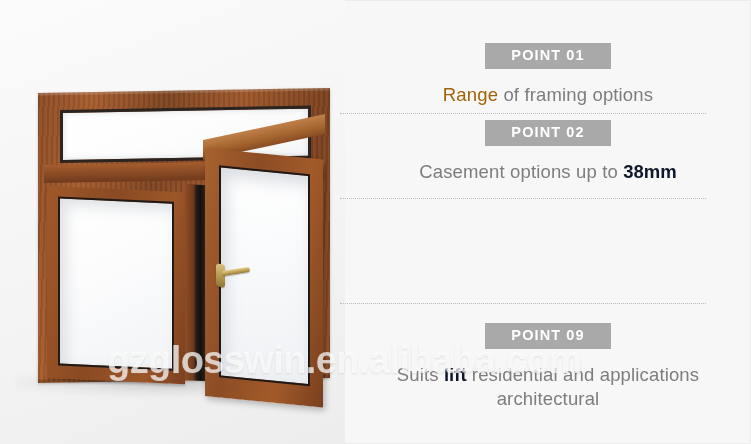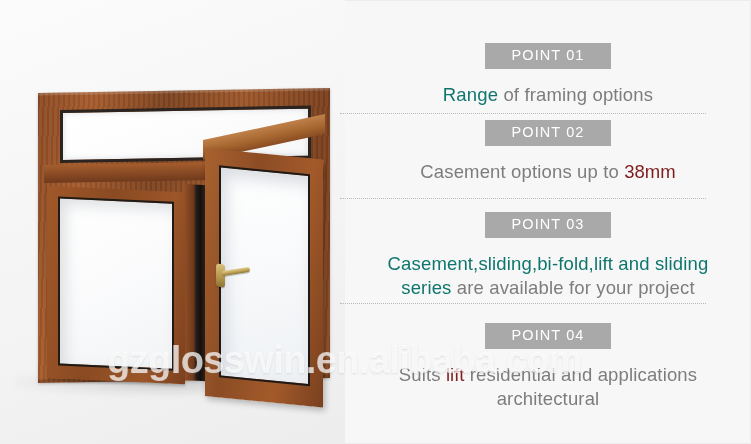--- a/index.html
+++ b/index.html
@@ -172,34 +172,34 @@
   .pb4 { top: 323px; }
 
   .badge {
     display: inline-block;
     background: #a9a9a9;
     color: #ffffff;
     font-size: 14.5px;
     letter-spacing: 1.1px;
     padding: 5px 26px 6px 26px;
     line-height: 15px;
-    font-weight: 400;
+    font-weight: 700;
   }
 
   .headline {
     margin-top: 14px;
     font-size: 18.5px;
     line-height: 24px;
     color: #7d7d7d;
     letter-spacing: .15px;
     font-weight: 400;
     padding: 0 8px;
   }
-  .headline .red { color: #0f766e; }
-  .headline .red-strong { color: #7f1d1d; font-weight: normal; letter-spacing: 0; }
+  .headline .red { color: #a16207; }
+  .headline .red-strong { color: #0f172a; font-weight: bold; letter-spacing: 0; }
 
   .sep {
     position: absolute;
     left: -5px;
     width: 366px;
     height: 0;
     border-top: 1px dotted #b9b9b9;
   }
   .sep1 { top: 113px; }
   .sep2 { top: 198px; }
@@ -259,28 +259,24 @@
 
     <div class="sep sep1"></div>
 
     <div class="point-block pb2">
       <div class="badge">POINT 02</div>
       <div class="headline"><span>Casement options up to </span><span class="red-strong">38mm</span></div>
     </div>
 
     <div class="sep sep2"></div>
 
-    <div class="point-block pb3">
-      <div class="badge">POINT 03</div>
-      <div class="headline"><span class="red">Casement,sliding,bi-fold,lift and sliding</span><br><span class="red">series</span><span> are available for your project</span></div>
-    </div>
 
     <div class="sep sep3"></div>
 
     <div class="point-block pb4">
-      <div class="badge">POINT 04</div>
+      <div class="badge">POINT 09</div>
       <div class="headline"><span>Suits </span><span class="red-strong">lift</span><span> residential and applications</span><br><span>architectural</span></div>
     </div>
 
   </div>
 
   <div class="watermark">gzglosswin.en.alibaba.com</div>
 </div>
 
 </body></html>

